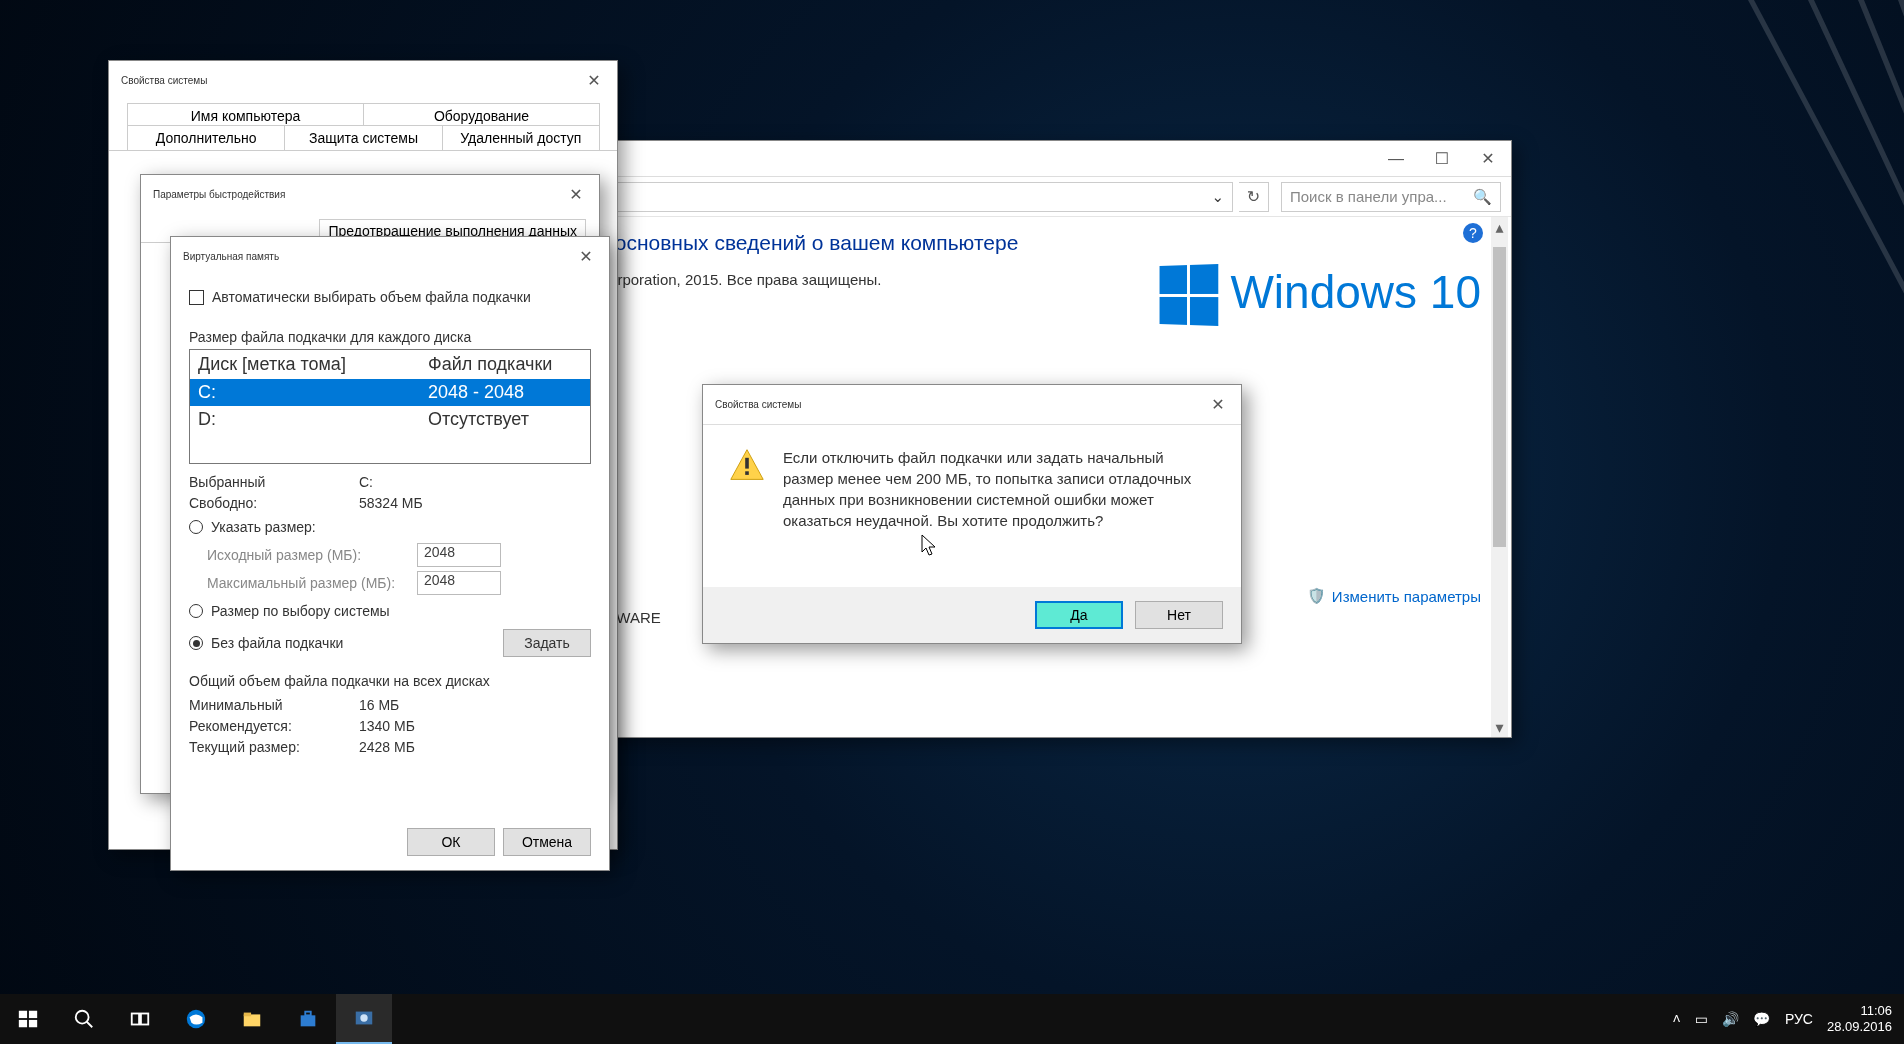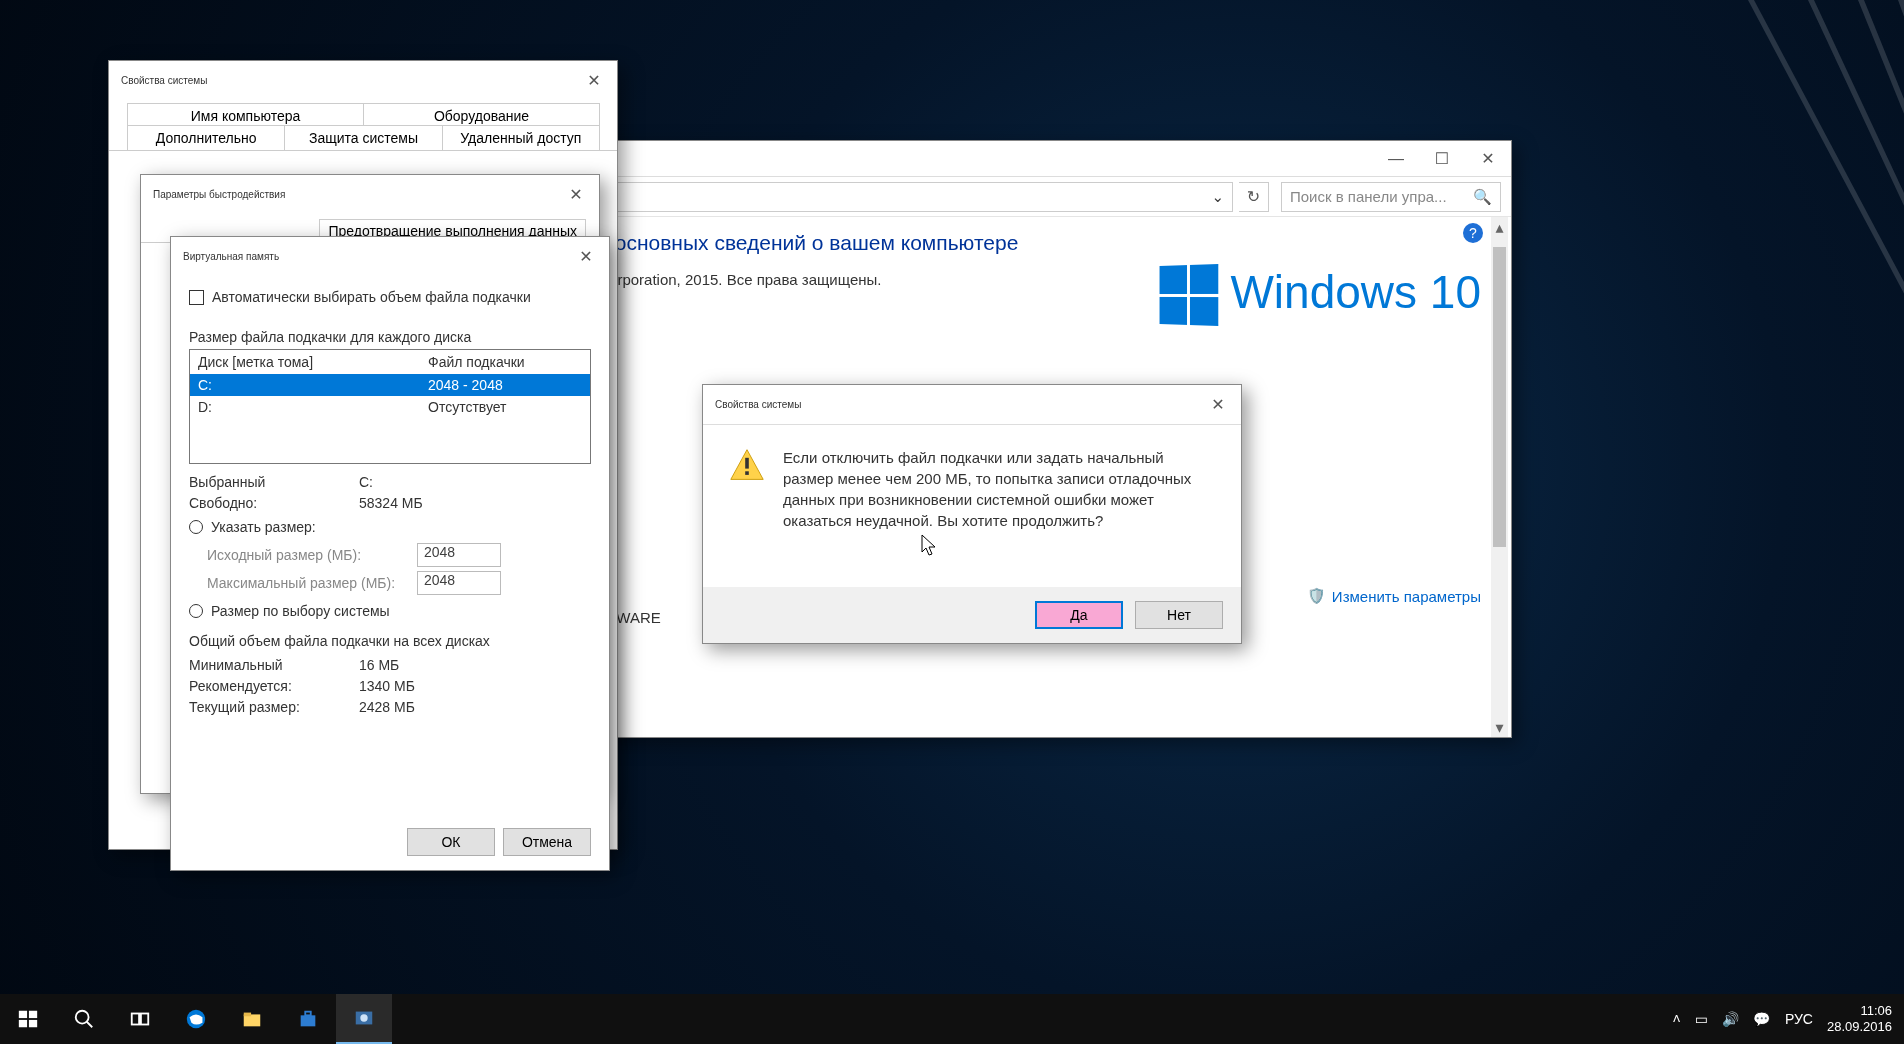--- a/index.html
+++ b/index.html
@@ -63,21 +63,21 @@
 .perfopts{left:140px;top:174px;width:460px;height:620px;}
 .perfopts .tabs{height:30px;padding:0 14px;}
 .perfopts .tab{padding:3px 8px;flex:0 0 auto;}
 
 
 .vmem{left:170px;top:236px;width:440px;height:635px;}
 .vmem .content{padding:14px 18px;font-size:14px;color:#333;}
 .chk{display:flex;align-items:center;gap:8px;margin-bottom:24px;}
 .chk .box{width:15px;height:15px;border:1px solid #333;}
 .lbl{margin:8px 0 4px 0;}
-.drivelist{border:1px solid #777;height:115px;font-size:14px;}
+.drivelist{border:1px solid #777;height:115px;font-size:18px;}
 .dlhead{display:flex;padding:4px 8px;color:#333;}
 .dlhead span:first-child{flex:0 0 230px;}
 .drow{display:flex;padding:3px 8px;}
 .drow span:first-child{flex:0 0 230px;}
 .drow.sel{background:#0078d7;color:#fff;}
 .kv{display:flex;margin:5px 0;}
 .kv .k{width:170px;}
 .radio{display:flex;align-items:center;gap:8px;margin:8px 0;}
 .radio .dot{width:14px;height:14px;border:1px solid #333;border-radius:50%;display:flex;align-items:center;justify-content:center;}
 .radio .dot.on::after{content:"";width:7px;height:7px;background:#333;border-radius:50%;}
@@ -87,21 +87,21 @@
 .fieldset{margin-top:14px;}
 .fs-title{margin-bottom:8px;}
 .vmem .btns{position:absolute;bottom:14px;right:18px;display:flex;gap:8px;}
 
 
 .msgbox{left:702px;top:384px;width:540px;height:260px;background:#fff;}
 .msgbox .titlebar{height:40px;background:#fff;border-bottom:1px solid #ddd;}
 .msgbox .mbody{display:flex;padding:22px 26px;gap:18px;font-size:15px;color:#333;line-height:1.4;}
 .warn-icon{width:36px;height:36px;flex:0 0 36px;}
 .msgbox .btns{position:absolute;bottom:0;left:0;right:0;height:56px;background:#f0f0f0;display:flex;align-items:center;justify-content:flex-end;gap:12px;padding-right:18px;}
-.msgbox .btn.primary{border:2px solid #0078d7;background:#f9a8d4;}
+.msgbox .btn.primary{border:2px solid #0078d7;background:#5eead4;}
 
 
 .winlogo{display:grid;grid-template-columns:1fr 1fr;grid-template-rows:1fr 1fr;gap:3px;width:60px;height:60px;transform:perspective(200px) rotateY(-12deg);}
 .winlogo div{background:#0078d7;}
 .cursor{position:absolute;left:921px;top:534px;pointer-events:none;}
 </style>
 </head>
 <body>
 
 <div class="ray r1"></div>
@@ -260,20 +260,27 @@
       </div>
     <div class="sizein">
         <span style="width:200px;">Максимальный размер (МБ):</span>
         <div class="inp">2048</div>
       </div>
 
     <div class="radio">
         <div class="dot"></div>
         <span>Размер по выбору системы</span>
       </div>
+    <div style="display:flex;align-items:center;">
+      <div class="radio" style="flex:1;">
+          <div class="dot on"></div>
+          <span>Без файла подкачки</span>
+        </div>
+      <div class="btn setbtn">Задать</div>
+    </div>
 
     <div class="fieldset">
       <div class="fs-title">Общий объем файла подкачки на всех дисках</div>
       <div class="kv">
           <span class="k">Минимальный</span>
           <span>16 МБ</span>
         </div>
       <div class="kv">
           <span class="k">Рекомендуется:</span>
           <span>1340 МБ</span>

